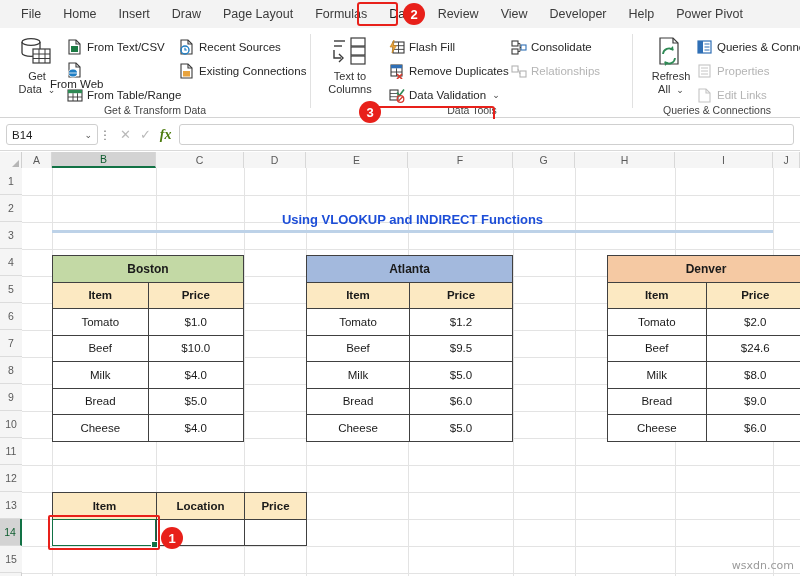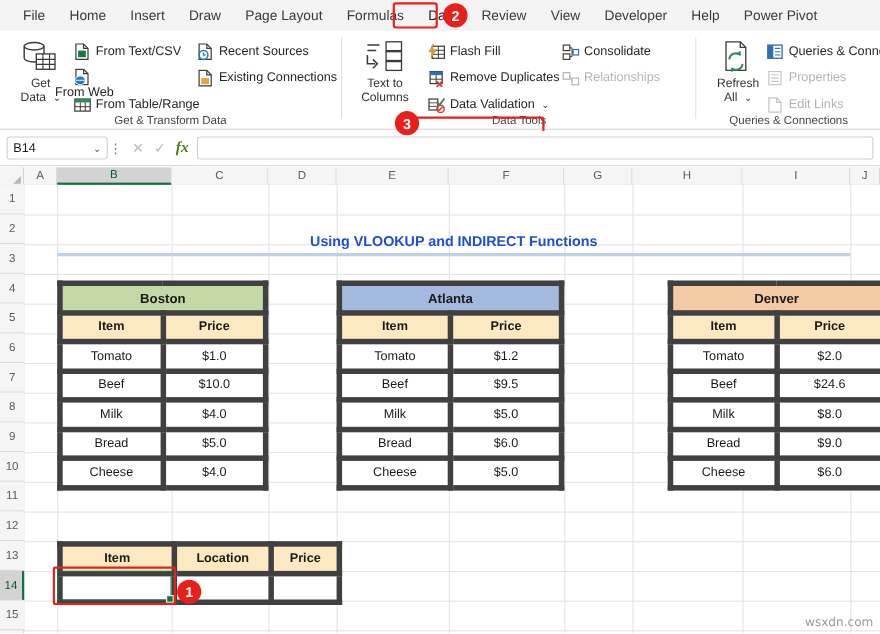--- a/index.html
+++ b/index.html
@@ -192,21 +192,21 @@
     border-bottom: 3px solid #bdd2e8;
   }
 
   .dtable {
     position: absolute;
     border-collapse: collapse;
     font-size: 11.5px;
     table-layout: fixed;
   }
   .dtable td {
-    border: 5px solid #404040;
+    border: 1px solid #404040;
     height: 26.5px;
     text-align: center;
     color: #1a1a1a;
     padding: 0;
   }
   .dtable td.city {
     font-weight: bold; font-size: 12px;
   }
   .dtable td.hdr {
     background: #fce9c2; font-weight: bold;

